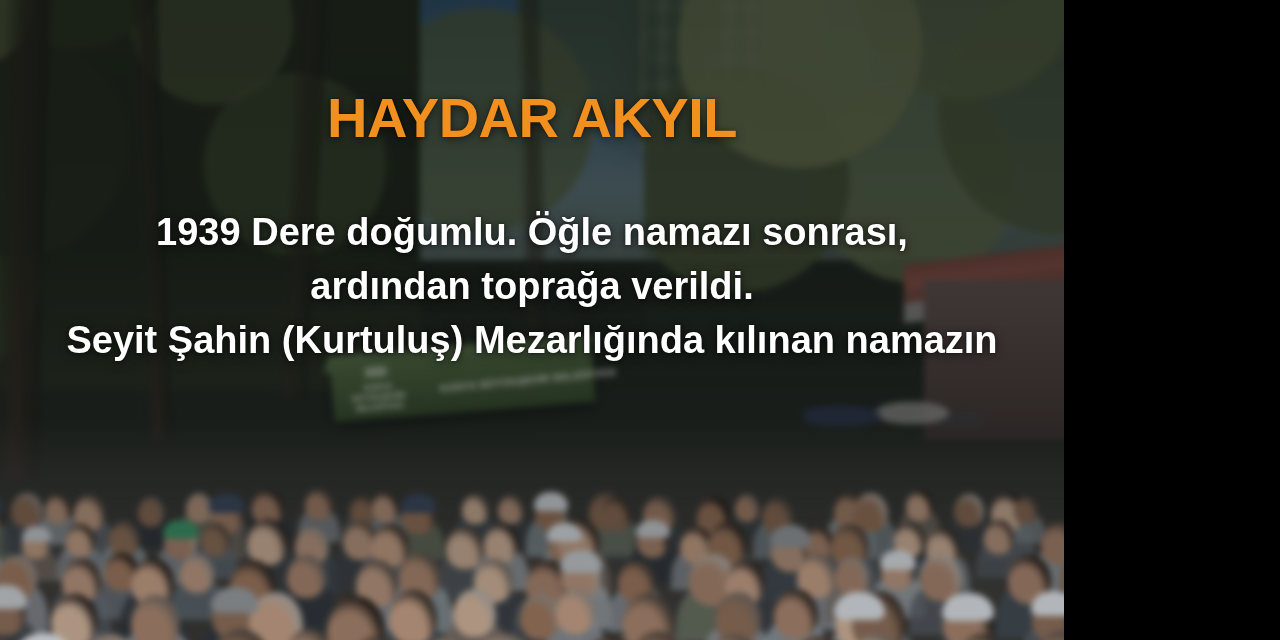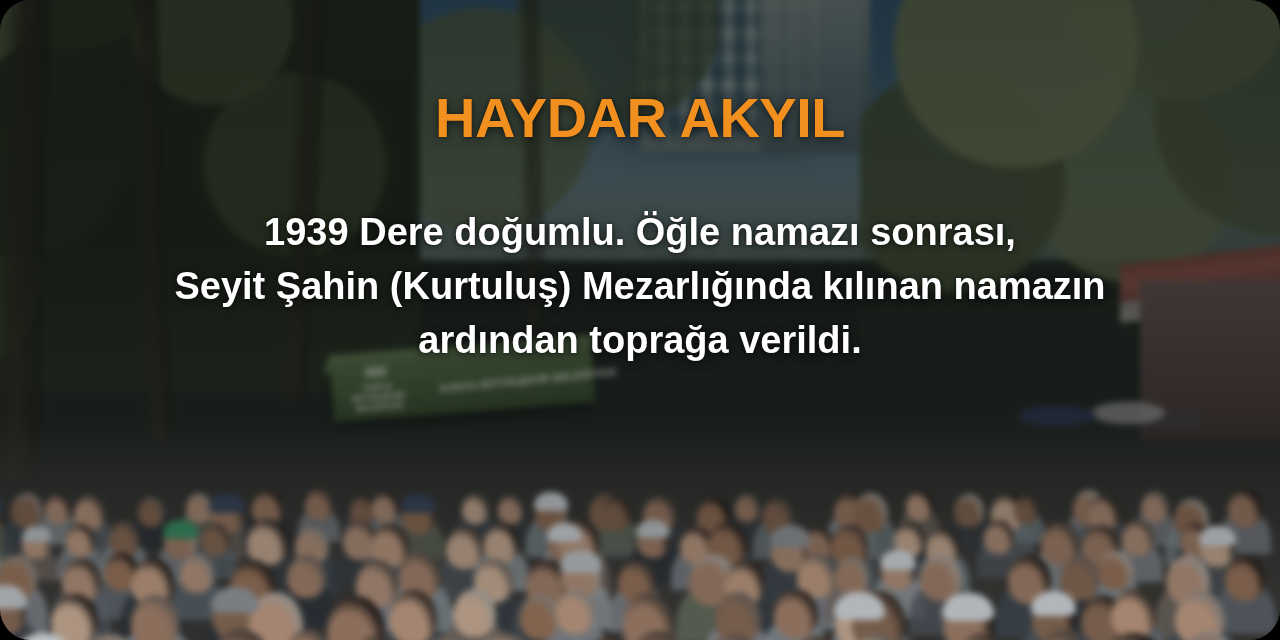--- a/index.html
+++ b/index.html
@@ -2,26 +2,25 @@
 <html><head>
 <meta charset="utf-8">
 <style>
   html, body {
     margin: 0;
     padding: 0;
     background: #000;
   }
   #stage {
     position: relative;
-    width: 1280px;
+    width: 1064px;
     height: 640px;
     overflow: hidden;
     font-family: "Liberation Sans", sans-serif;
     background: #1d2420;
-    border-radius: 31px;
   }
 
   
   .photo {
     position: absolute;
     inset: -40px;
     overflow: hidden;
     filter: blur(3px) saturate(0.85);
   }
 
@@ -487,18 +486,18 @@
         </div>
     </div>
 
     <div class="scrim"></div>
   </div>
 
   <div class="text-layer">
     <div class="headline">HAYDAR AKYIL</div>
     <div class="body-copy">
       <span class="body-line">1939 Dere doğumlu. Öğle namazı sonrası,</span>
+      <span class="body-line">ardından toprağa verildi.</span>
       <span class="body-line">Seyit Şahin (Kurtuluş) Mezarlığında kılınan namazın</span>
-      <span class="body-line">ardından toprağa verildi.</span>
     </div>
   </div>
 
 </div>
 
 </body></html>

